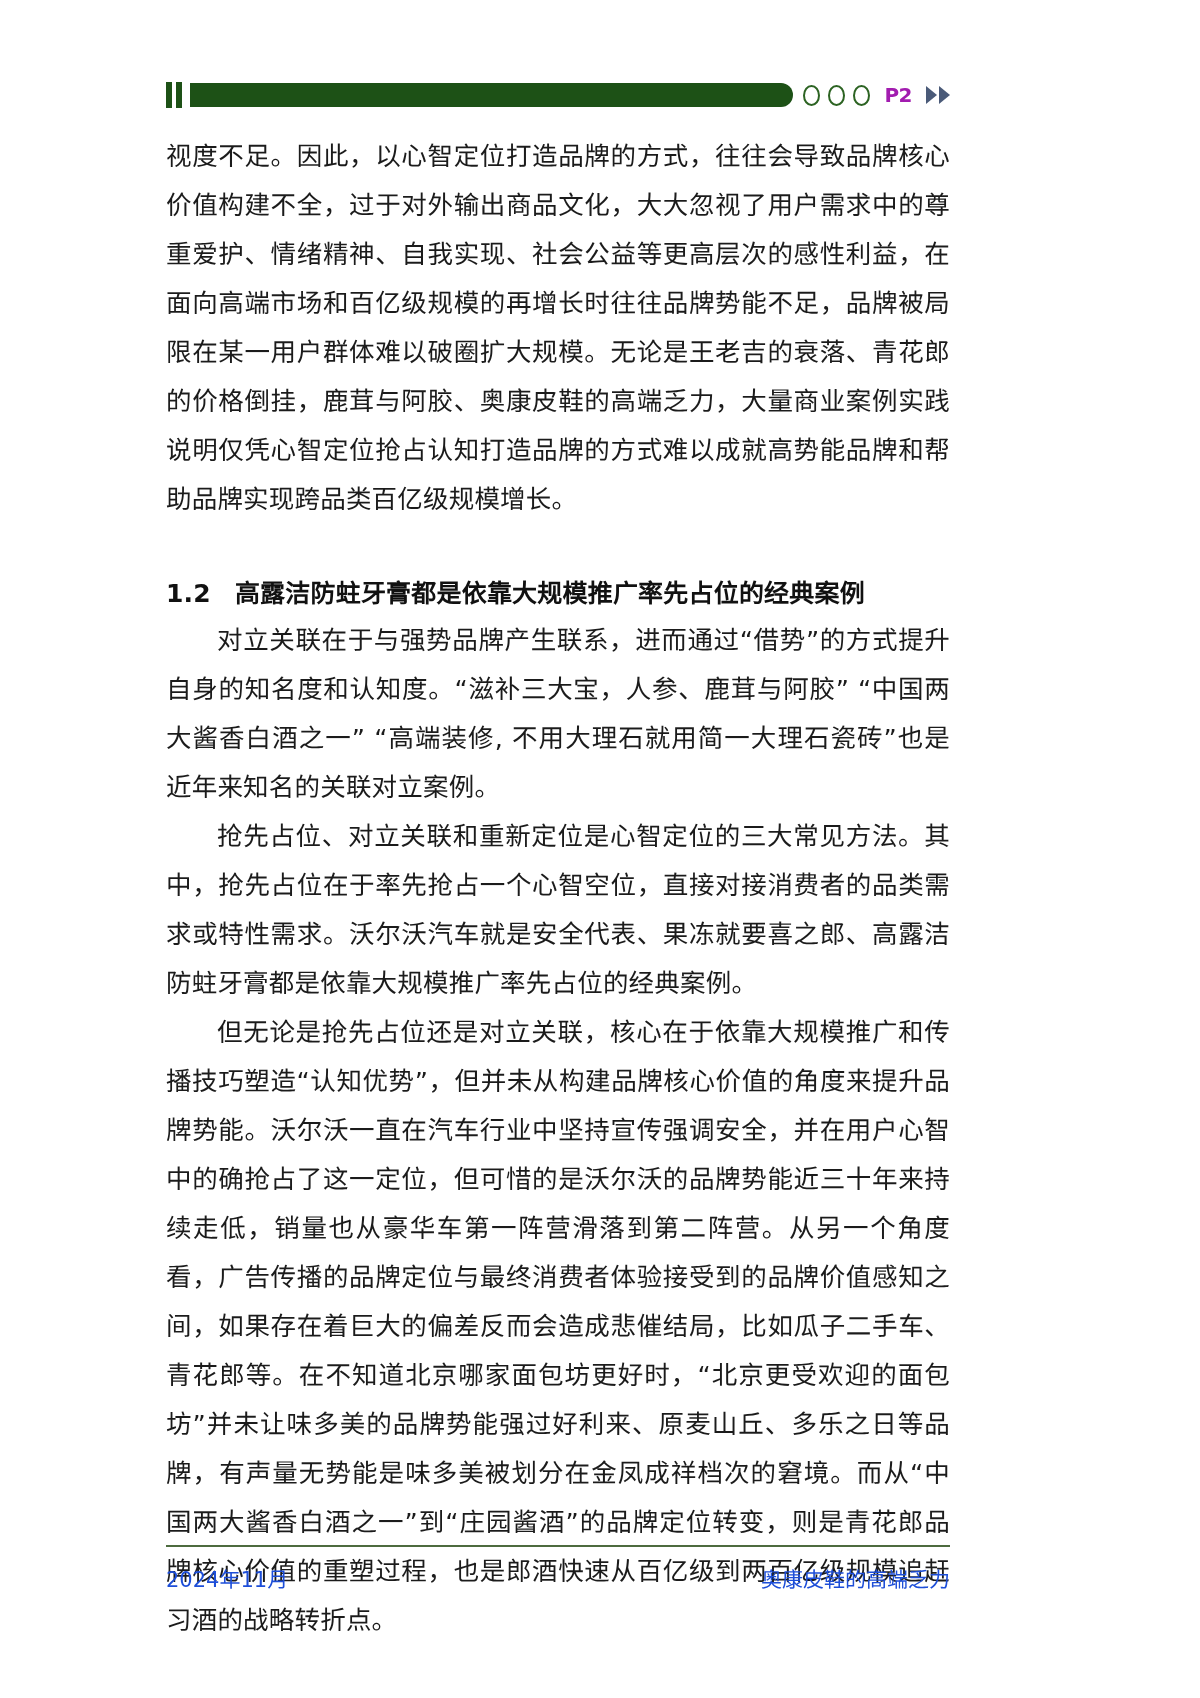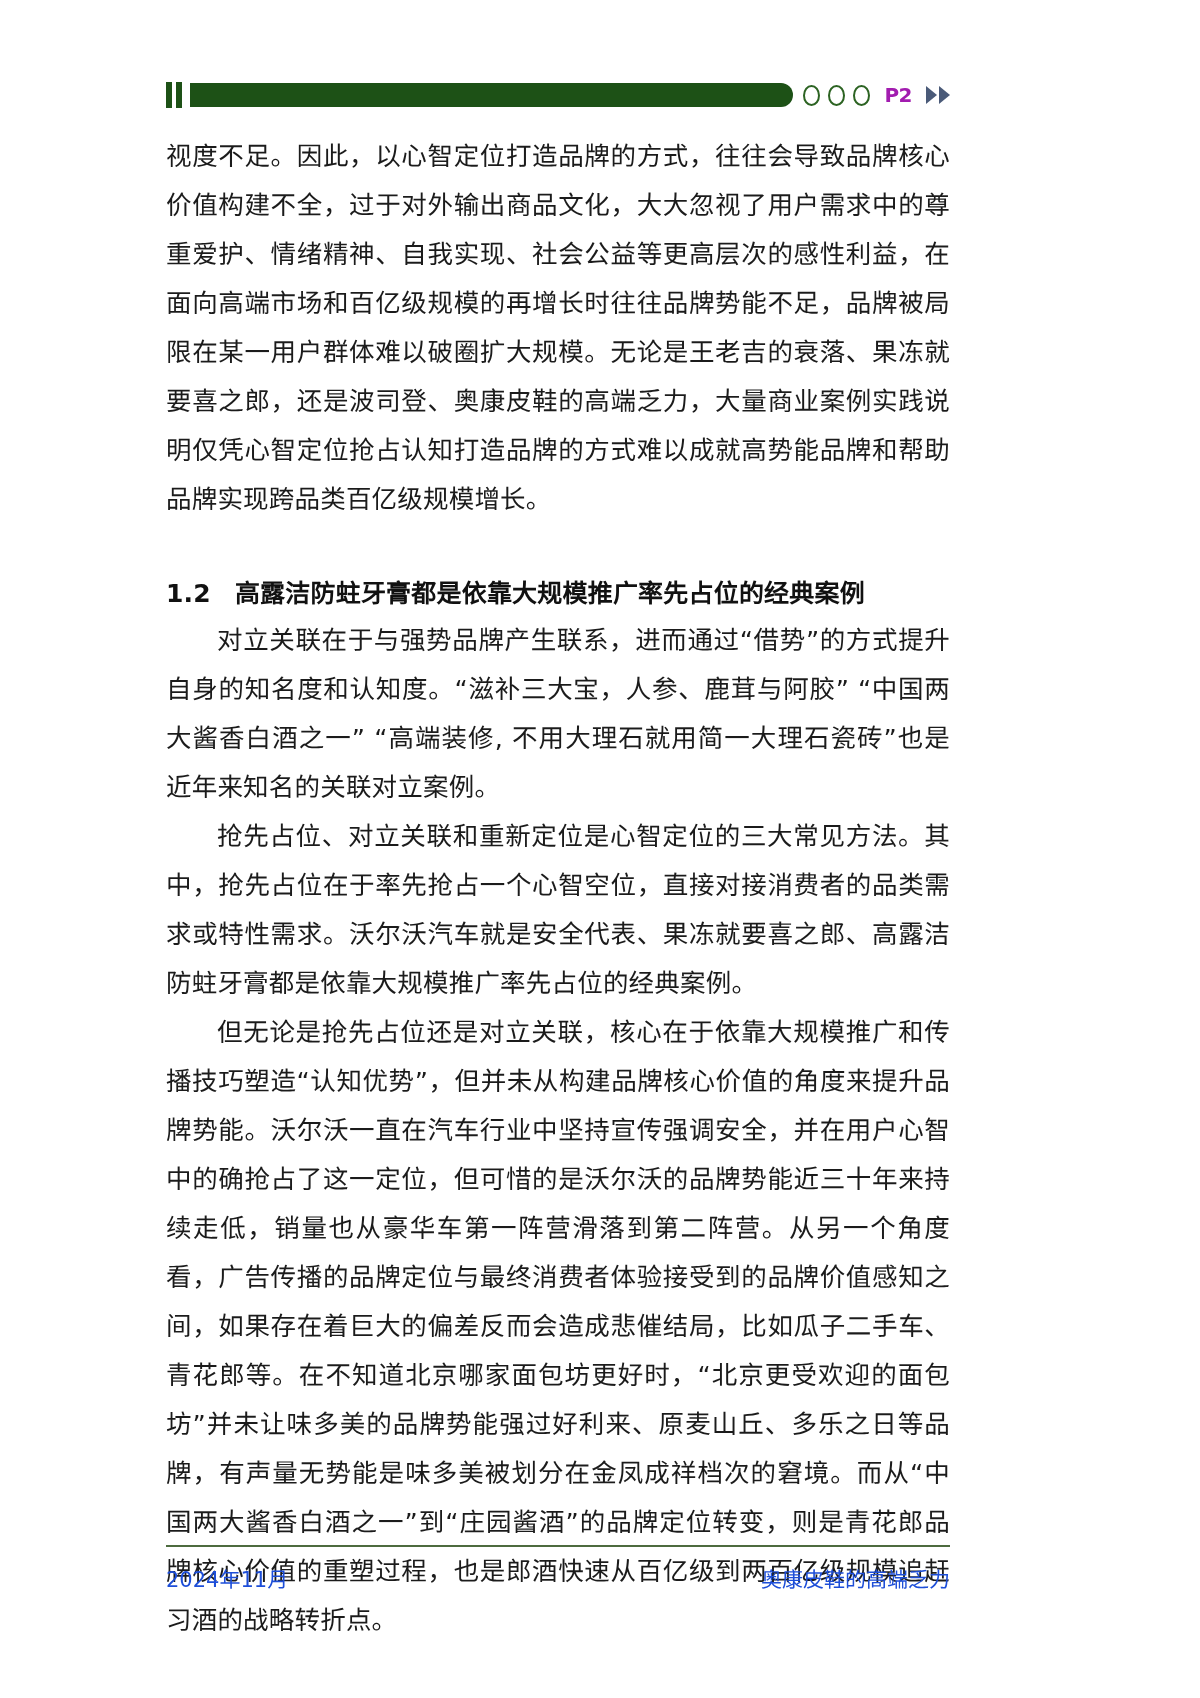--- a/index.html
+++ b/index.html
@@ -177,21 +177,21 @@
     </div>
     <div class="page-num">P2</div>
     <div class="arrows">
       <div class="arrow"></div>
       <div class="arrow"></div>
     </div>
   </div>
 
   <div class="content">
 
-    <p class="para">视度不足。因此，以心智定位打造品牌的方式，往往会导致品牌核心价值构建不全，过于对外输出商品文化，大大忽视了用户需求中的尊重爱护、情绪精神、自我实现、社会公益等更高层次的感性利益，在面向高端市场和百亿级规模的再增长时往往品牌势能不足，品牌被局限在某一用户群体难以破圈扩大规模。无论是王老吉的衰落、果冻就要喜之郎，还是波司登、奥康皮鞋的高端乏力，大量商业案例实践说明仅凭心智定位抢占认知打造品牌的方式难以成就高势能品牌和帮助品牌实现跨品类百亿级规模增长。</p>
+    <p class="para">视度不足。因此，以心智定位打造品牌的方式，往往会导致品牌核心价值构建不全，过于对外输出商品文化，大大忽视了用户需求中的尊重爱护、情绪精神、自我实现、社会公益等更高层次的感性利益，在面向高端市场和百亿级规模的再增长时往往品牌势能不足，品牌被局限在某一用户群体难以破圈扩大规模。无论是王老吉的衰落、青花郎的价格倒挂，鹿茸与阿胶、奥康皮鞋的高端乏力，大量商业案例实践说明仅凭心智定位抢占认知打造品牌的方式难以成就高势能品牌和帮助品牌实现跨品类百亿级规模增长。</p>
 
     <div class="gap-lg"></div>
 
     <h2 class="heading">
       <span class="num">1.2</span><span>高露洁防蛀牙膏都是依靠大规模推广率先占位的经典案例</span>
     </h2>
 
     <p class="para indent">对立关联在于与强势品牌产生联系，进而通过“借势”的方式提升自身的知名度和认知度。“滋补三大宝，人参、鹿茸与阿胶” “中国两大酱香白酒之一” “高端装修, 不用大理石就用简一大理石瓷砖”也是近年来知名的关联对立案例。</p>
 
     <p class="para indent">抢先占位、对立关联和重新定位是心智定位的三大常见方法。其中，抢先占位在于率先抢占一个心智空位，直接对接消费者的品类需求或特性需求。沃尔沃汽车就是安全代表、果冻就要喜之郎、高露洁防蛀牙膏都是依靠大规模推广率先占位的经典案例。</p>

